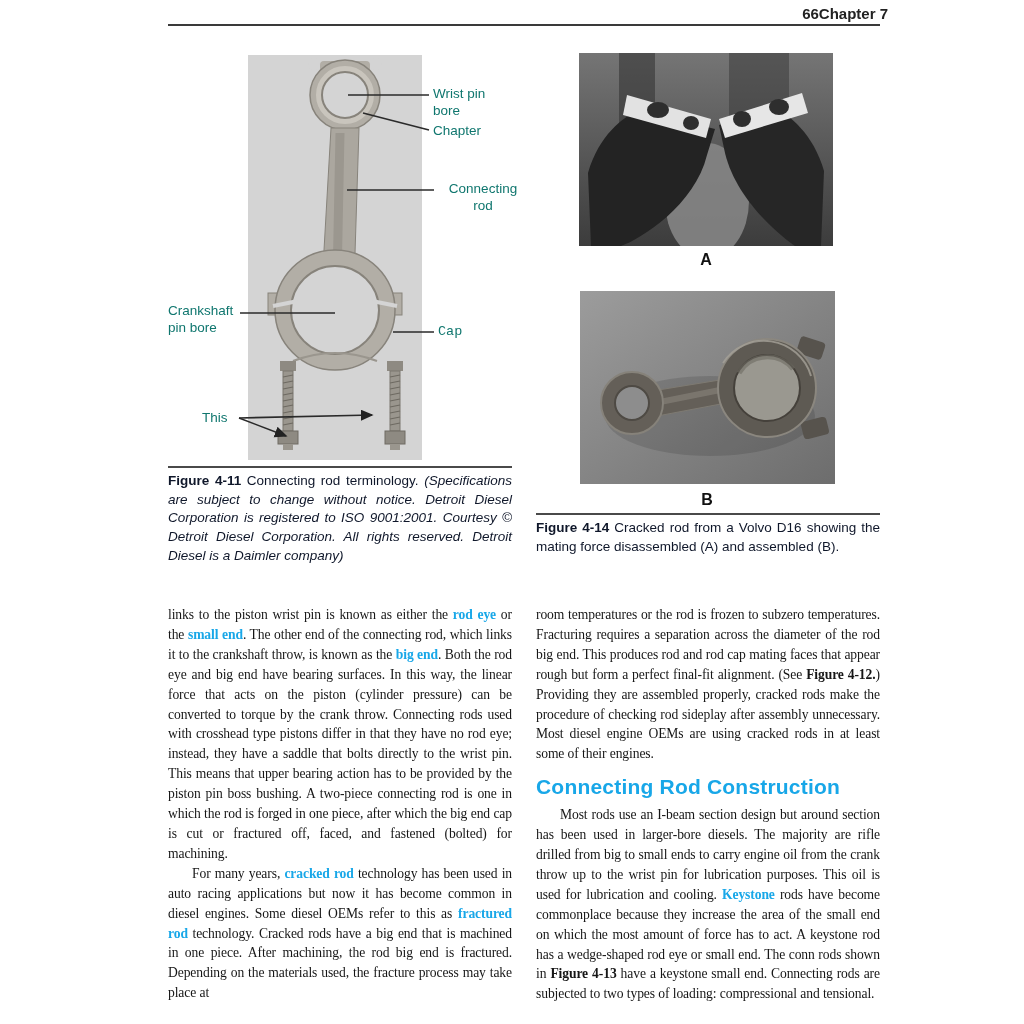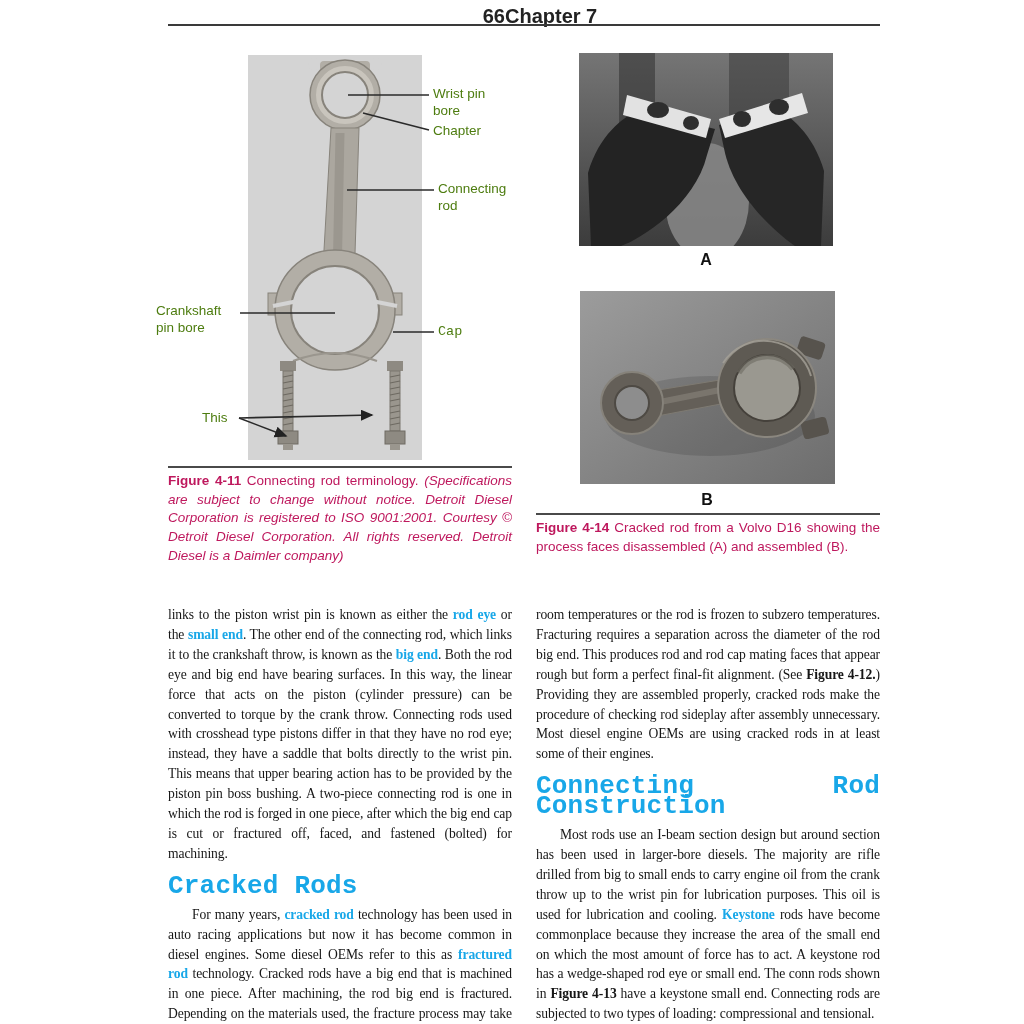--- a/index.html
+++ b/index.html
@@ -3,59 +3,59 @@
 <meta charset="utf-8">
 <style>
   :root { --accent:#18a7e8; --ink:#1c1c1c; --photo-bg:#d4d4d4; }
   * { margin:0; padding:0; box-sizing:border-box; }
   html,body { background:#fff; }
   .page {
     position:relative; width:1024px; height:1024px; background:#fff;
     font-family:"Liberation Sans", sans-serif; color:var(--ink); overflow:hidden;
   }
   
-  .runhead { position:absolute; left:184px; top:5px; width:712px; display:flex; justify-content:center;
-    font-weight:bold; font-size:20px; color:#222; }
+  .runhead { position:absolute; left:176px; top:5px; width:712px; display:flex; justify-content:flex-end;
+    font-weight:bold; font-size:15px; color:#222; }
   .head-rule { position:absolute; left:168px; top:24px; width:712px; height:2px; background:#3a3a3a; }
 
   
   .photo411 { position:absolute; left:248px; top:55px; width:174px; height:405px; background:var(--photo-bg); }
   .overlay411 { position:absolute; left:160px; top:50px; width:360px; height:420px; pointer-events:none; }
-  .figlabel { position:absolute; font-size:13.5px; line-height:16.5px; color:#4d7c0f; }
+  .figlabel { position:absolute; font-size:13.5px; line-height:16.5px; color:#0f766e; }
   .lbl-wrist { left:433px; top:86px;  width:76px; }
   .lbl-bushing { left:433px; top:123px; width:80px; }
-  .lbl-connrod { left:438px; top:181px; width:90px; }
-  .lbl-crank { left:156px; top:303px; width:78px; }
+  .lbl-connrod { left:438px; top:181px; width:90px;text-align:center; }
+  .lbl-crank { left:168px; top:303px; width:78px; }
   .lbl-cap { left:438px; top:324px; width:60px;font-family:Liberation Mono, monospace; }
   .lbl-bolts { left:202px; top:410px; width:44px; }
 
   .cap-rule { position:absolute; height:1.5px; background:#4a4a4a; width:344px; }
   .rule411 { left:168px; top:466px; }
   .rule412 { left:536px; top:513px; }
-  .caption { position:absolute; width:344px; font-size:13.5px; line-height:18.7px; text-align:justify; color:#be185d; }
+  .caption { position:absolute; width:344px; font-size:13.5px; line-height:18.7px; text-align:justify; color:#0f172a; }
   .cap411 { left:168px; top:472px; }
   .cap412 { left:536px; top:519px; }
   .caption .seg-bold { font-weight:bold; }
   .caption .seg-italic { font-style:italic; }
 
   
   .photoA { position:absolute; left:579px; top:53px; width:254px; height:193px; }
   .photoB { position:absolute; left:580px; top:291px; width:255px; height:193px; }
   .sublabel { position:absolute; width:254px; text-align:center; font-weight:bold; font-size:16px; color:#111; }
   .subA { left:579px; top:251px; }
   .subB { left:580px; top:491px; }
 
   
   .col { position:absolute; top:605px; width:344px; height:443px; overflow:hidden;
     font-family:"Liberation Serif", serif; font-size:13.6px; line-height:19.9px;
     text-align:justify; color:#161616; letter-spacing:-0.1px; }
   .col-left { left:168px; }
   .col-right { left:536px; }
   .body + .subhead { margin-top:13px; }
-  .subhead { font-family:Liberation Mono, monospace; font-weight:bold; font-size:26px;
+  .subhead { font-family:Liberation Sans, sans-serif; font-weight:bold; font-size:21px;
     color:var(--accent); margin-bottom:8px; letter-spacing:0.2px; }
   .indent { text-indent:24px;font-family:Liberation Serif, serif; }
   .seg-term { color:var(--accent); font-weight:bold; }
   .seg-bold { font-weight:bold; }
   .seg-italic { font-style:italic; }
 </style>
 </head>
 <body>
 
 <div class="page">
@@ -207,25 +207,24 @@
 
       <circle cx="187" cy="97" r="49" fill="#5e5a53" stroke="#8b877f" stroke-width="2"></circle>
       <circle cx="187" cy="97" r="33" fill="#9a9890" stroke="#45413b" stroke-width="2"></circle>
       <path d="M159,82 A33,33 0 0 1 213,78" fill="none" stroke="#6e6a62" stroke-width="5" opacity="0.6"></path>
       <path d="M143,72 A49,49 0 0 1 231,85" fill="none" stroke="#a5a199" stroke-width="2" opacity="0.8"></path>
     </svg>
   </div>
   <div class="sublabel subB">B</div>
 
   <div class="cap-rule rule412"></div>
-  <p class="caption cap412"><span class="seg-bold">Figure 4-14 </span><span class="seg-normal">Cracked rod from a Volvo D16 showing the process faces disassembled (A) and assembled (B).</span></p>
+  <p class="caption cap412"><span class="seg-bold">Figure 4-14 </span><span class="seg-normal">Cracked rod from a Volvo D16 showing the mating force disassembled (A) and assembled (B).</span></p>
 
   <div class="col col-left">
     <p class="body"><span class="seg-normal">links to the piston wrist pin is known as either the </span><span class="seg-term">rod eye</span><span class="seg-normal"> or the </span><span class="seg-term">small end</span><span class="seg-normal">. The other end of the connecting rod, which links it to the crankshaft throw, is known as the </span><span class="seg-term">big end</span><span class="seg-normal">. Both the rod eye and big end have bearing surfaces. In this way, the linear force that acts on the piston (cylinder pressure) can be converted to torque by the crank throw. Connecting rods used with crosshead type pistons differ in that they have no rod eye; instead, they have a saddle that bolts directly to the wrist pin. This means that upper bearing action has to be provided by the piston pin boss bushing. A two-piece connecting rod is one in which the rod is forged in one piece, after which the big end cap is cut or fractured off, faced, and fastened (bolted) for machining.</span></p>
-    <h2 class="subhead">Cracked Rods</h2>
     <p class="body indent"><span class="seg-normal">For many years, </span><span class="seg-term">cracked rod</span><span class="seg-normal"> technology has been used in auto racing applications but now it has become common in diesel engines. Some diesel OEMs refer to this as </span><span class="seg-term">fractured rod</span><span class="seg-normal"> technology. Cracked rods have a big end that is machined in one piece. After machining, the rod big end is fractured. Depending on the materials used, the fracture process may take place at</span></p>
   </div>
 
   <div class="col col-right">
     <p class="body"><span class="seg-normal">room temperatures or the rod is frozen to subzero temperatures. Fracturing requires a separation across the diameter of the rod big end. This produces rod and rod cap mating faces that appear rough but form a perfect final-fit alignment. (See </span><span class="seg-bold">Figure 4-12.</span><span class="seg-normal">) Providing they are assembled properly, cracked rods make the procedure of checking rod sideplay after assembly unnecessary. Most diesel engine OEMs are using cracked rods in at least some of their engines.</span></p>
     <h2 class="subhead">Connecting Rod Construction</h2>
     <p class="body indent"><span class="seg-normal">Most rods use an I-beam section design but around section has been used in larger-bore diesels. The majority are rifle drilled from big to small ends to carry engine oil from the crank throw up to the wrist pin for lubrication purposes. This oil is used for lubrication and cooling. </span><span class="seg-term">Keystone</span><span class="seg-normal"> rods have become commonplace because they increase the area of the small end on which the most amount of force has to act. A keystone rod has a wedge-shaped rod eye or small end. The conn rods shown in </span><span class="seg-bold">Figure 4-13</span><span class="seg-normal"> have a keystone small end. Connecting rods are subjected to two types of loading: compressional and tensional.</span></p>
   </div>
 
 </div>

